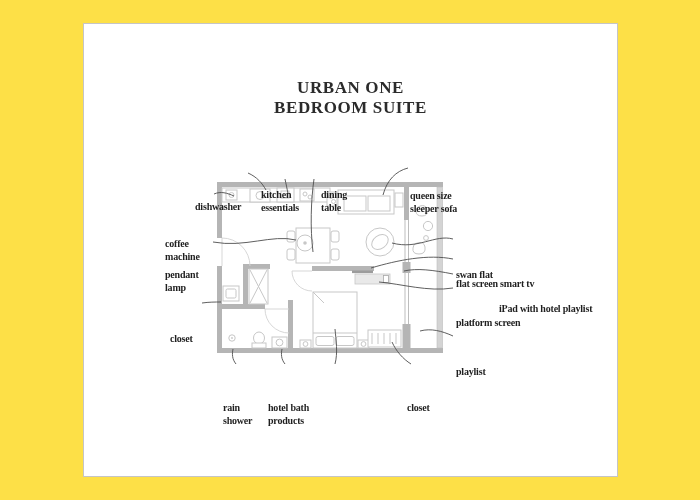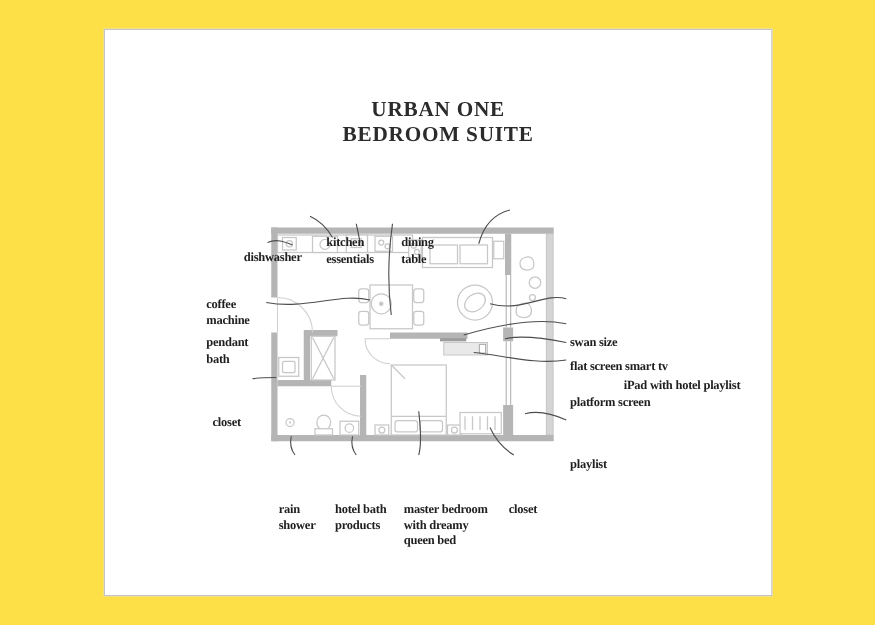--- a/index.html
+++ b/index.html
@@ -158,29 +158,28 @@
     </g>
   </svg>
 
   <div class="lbl" style="left:165px;top:202px;">coffee
 machine</div>
   <div class="lbl" style="left:195px;top:165px;">dishwasher</div>
   <div class="lbl" style="left:261px;top:153px;">kitchen
 essentials</div>
   <div class="lbl" style="left:321px;top:153px;">dining
 table</div>
+  <div class="lbl" style="left:410px;top:154px;">queen size
+sleeper sofa</div>
   <div class="lbl" style="left:165px;top:233px;">pendant
-bath</div>
-  <div class="lbl" style="left:456px;top:233px;">swan size</div>
-  <div class="lbl" style="left:456px;top:252px;">flat screen smart tv</div>
+lamp</div>
+  <div class="lbl" style="left:456px;top:233px;">swan flat</div>
+  <div class="lbl" style="left:456px;top:242px;">flat screen smart tv</div>
   <div class="lbl" style="left:456px;top:267px;padding-left:43px;">iPad with hotel playlist</div>
   <div class="lbl" style="left:456px;top:281px;">platform screen</div>
   <div class="lbl" style="left:170px;top:297px;">closet</div>
   <div class="lbl" style="left:456px;top:330px;">playlist</div>
   <div class="lbl" style="left:223px;top:366px;">rain
 shower</div>
   <div class="lbl" style="left:268px;top:366px;">hotel bath
 products</div>
-  <div class="lbl" style="left:323px;top:366px;">master bedroom
-with dreamy
-queen bed</div>
   <div class="lbl" style="left:407px;top:366px;">closet</div>
 </div>
 
 </body></html>

